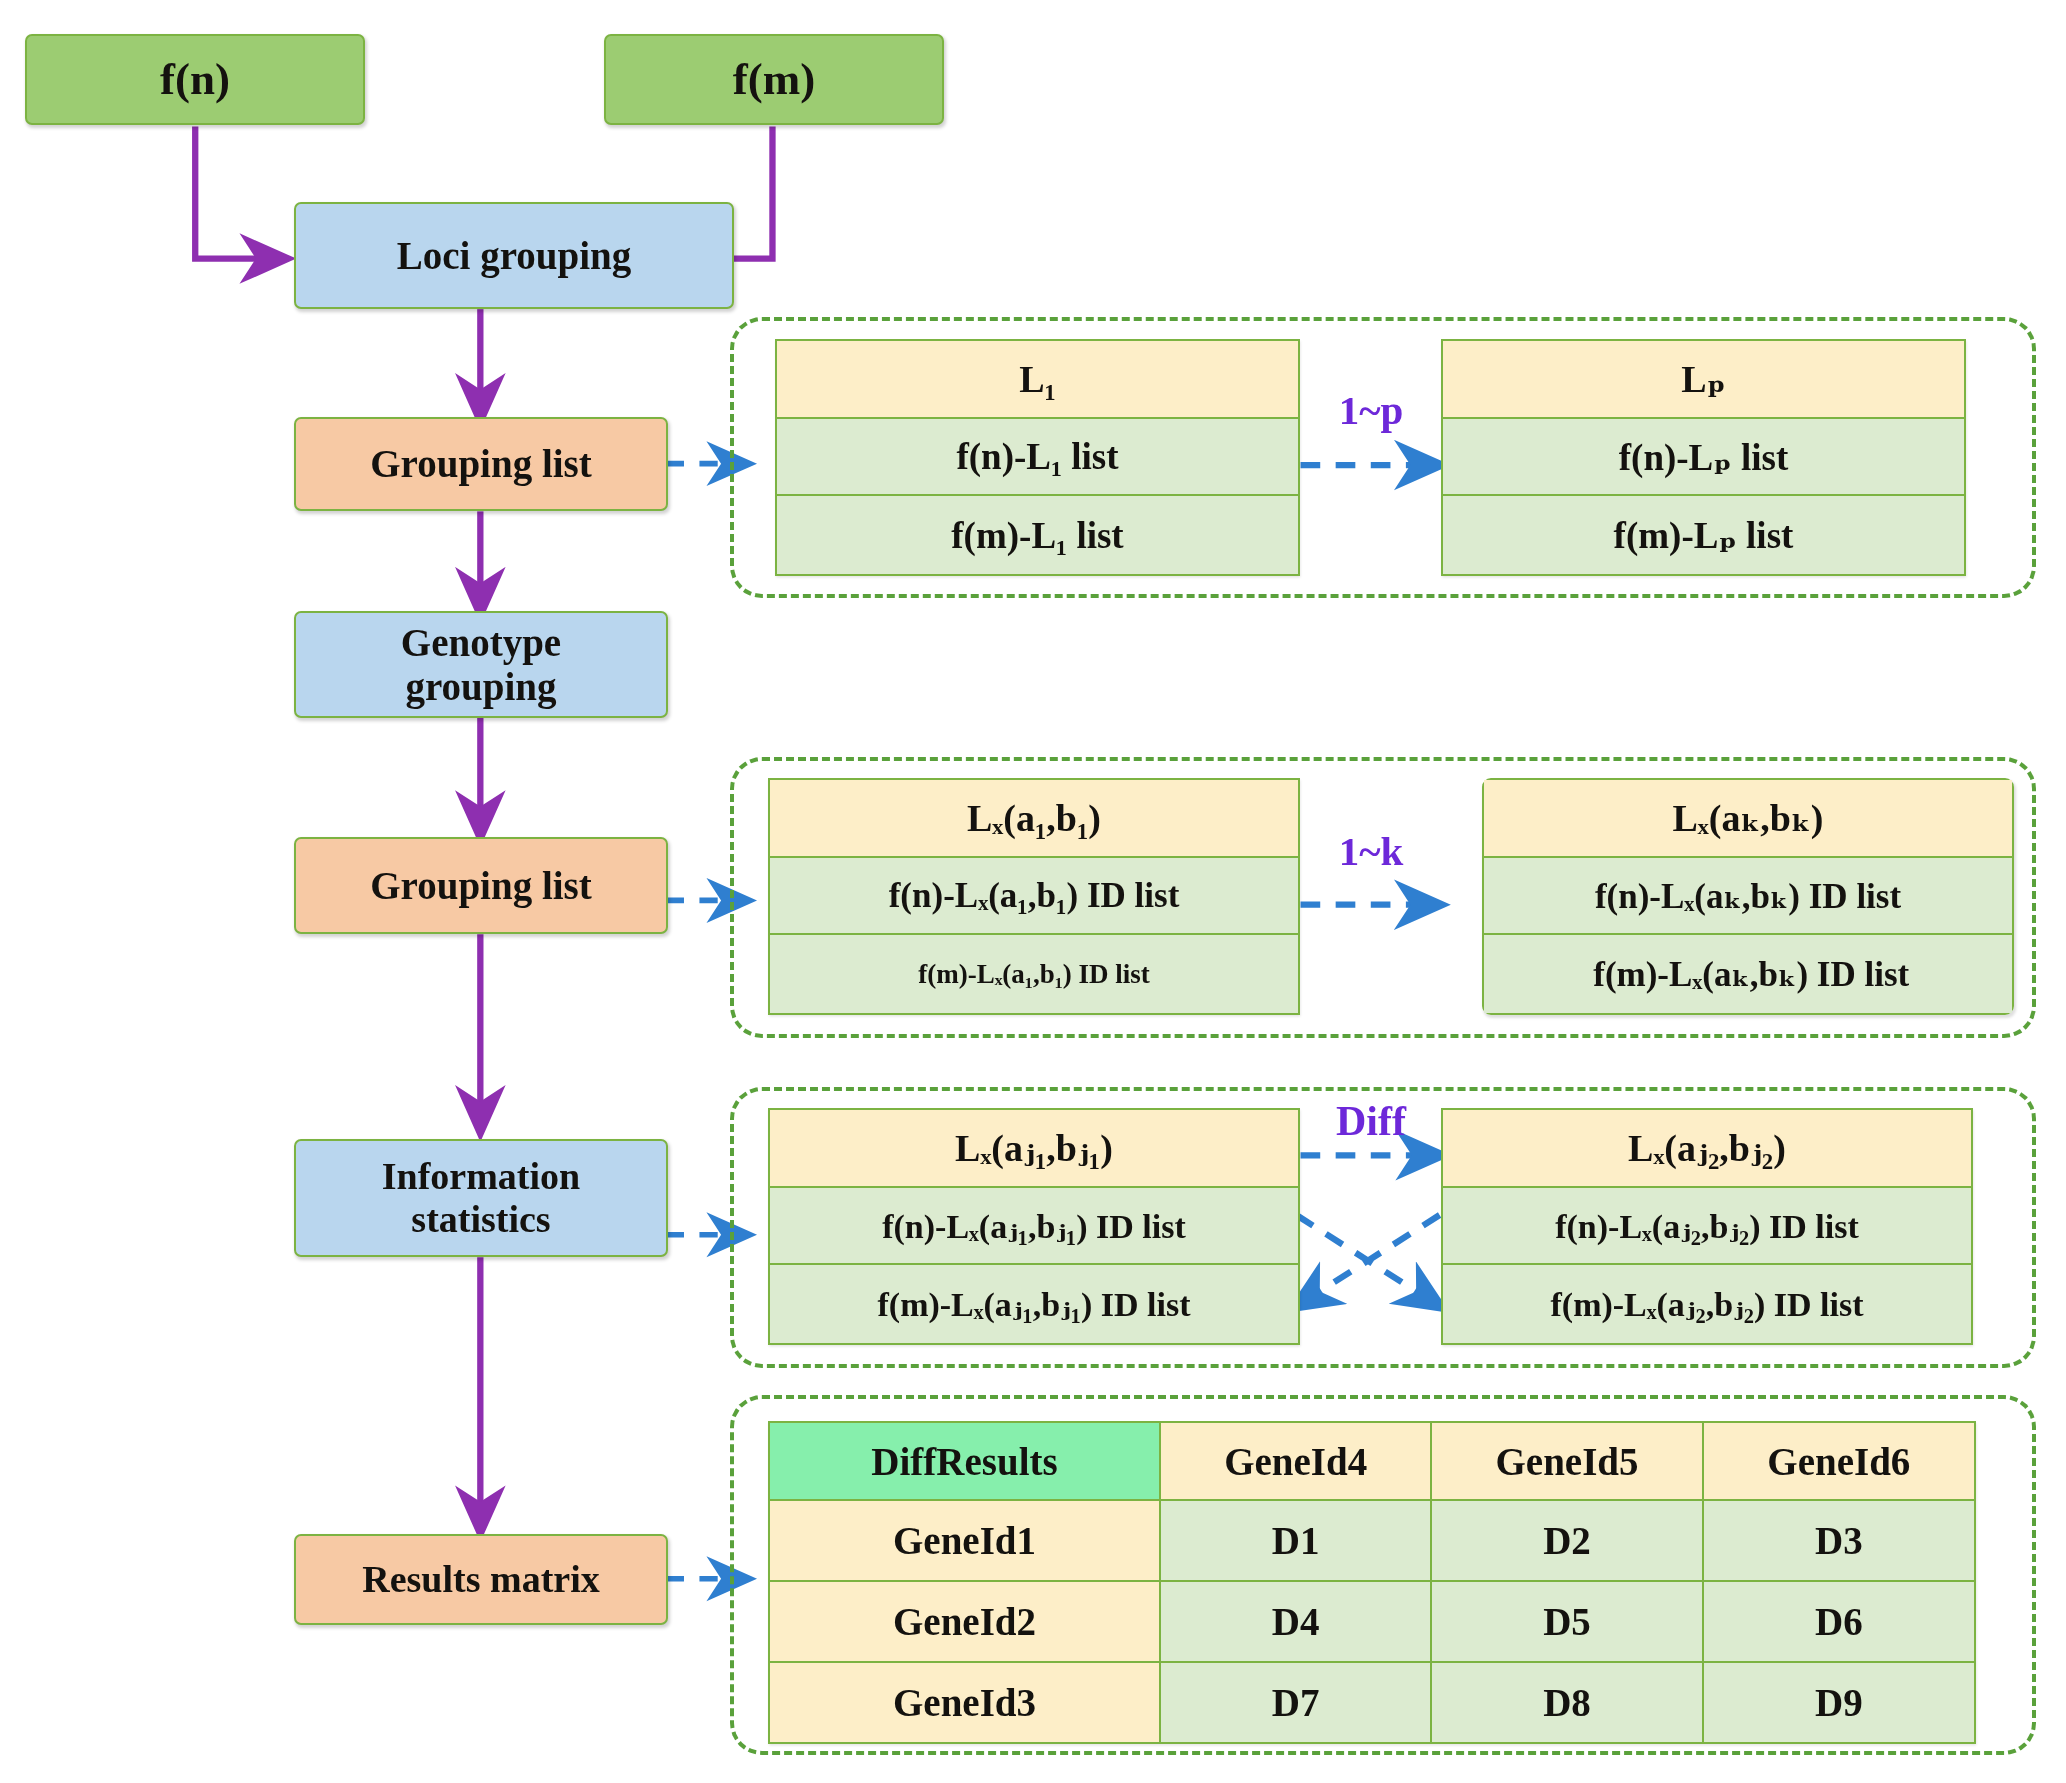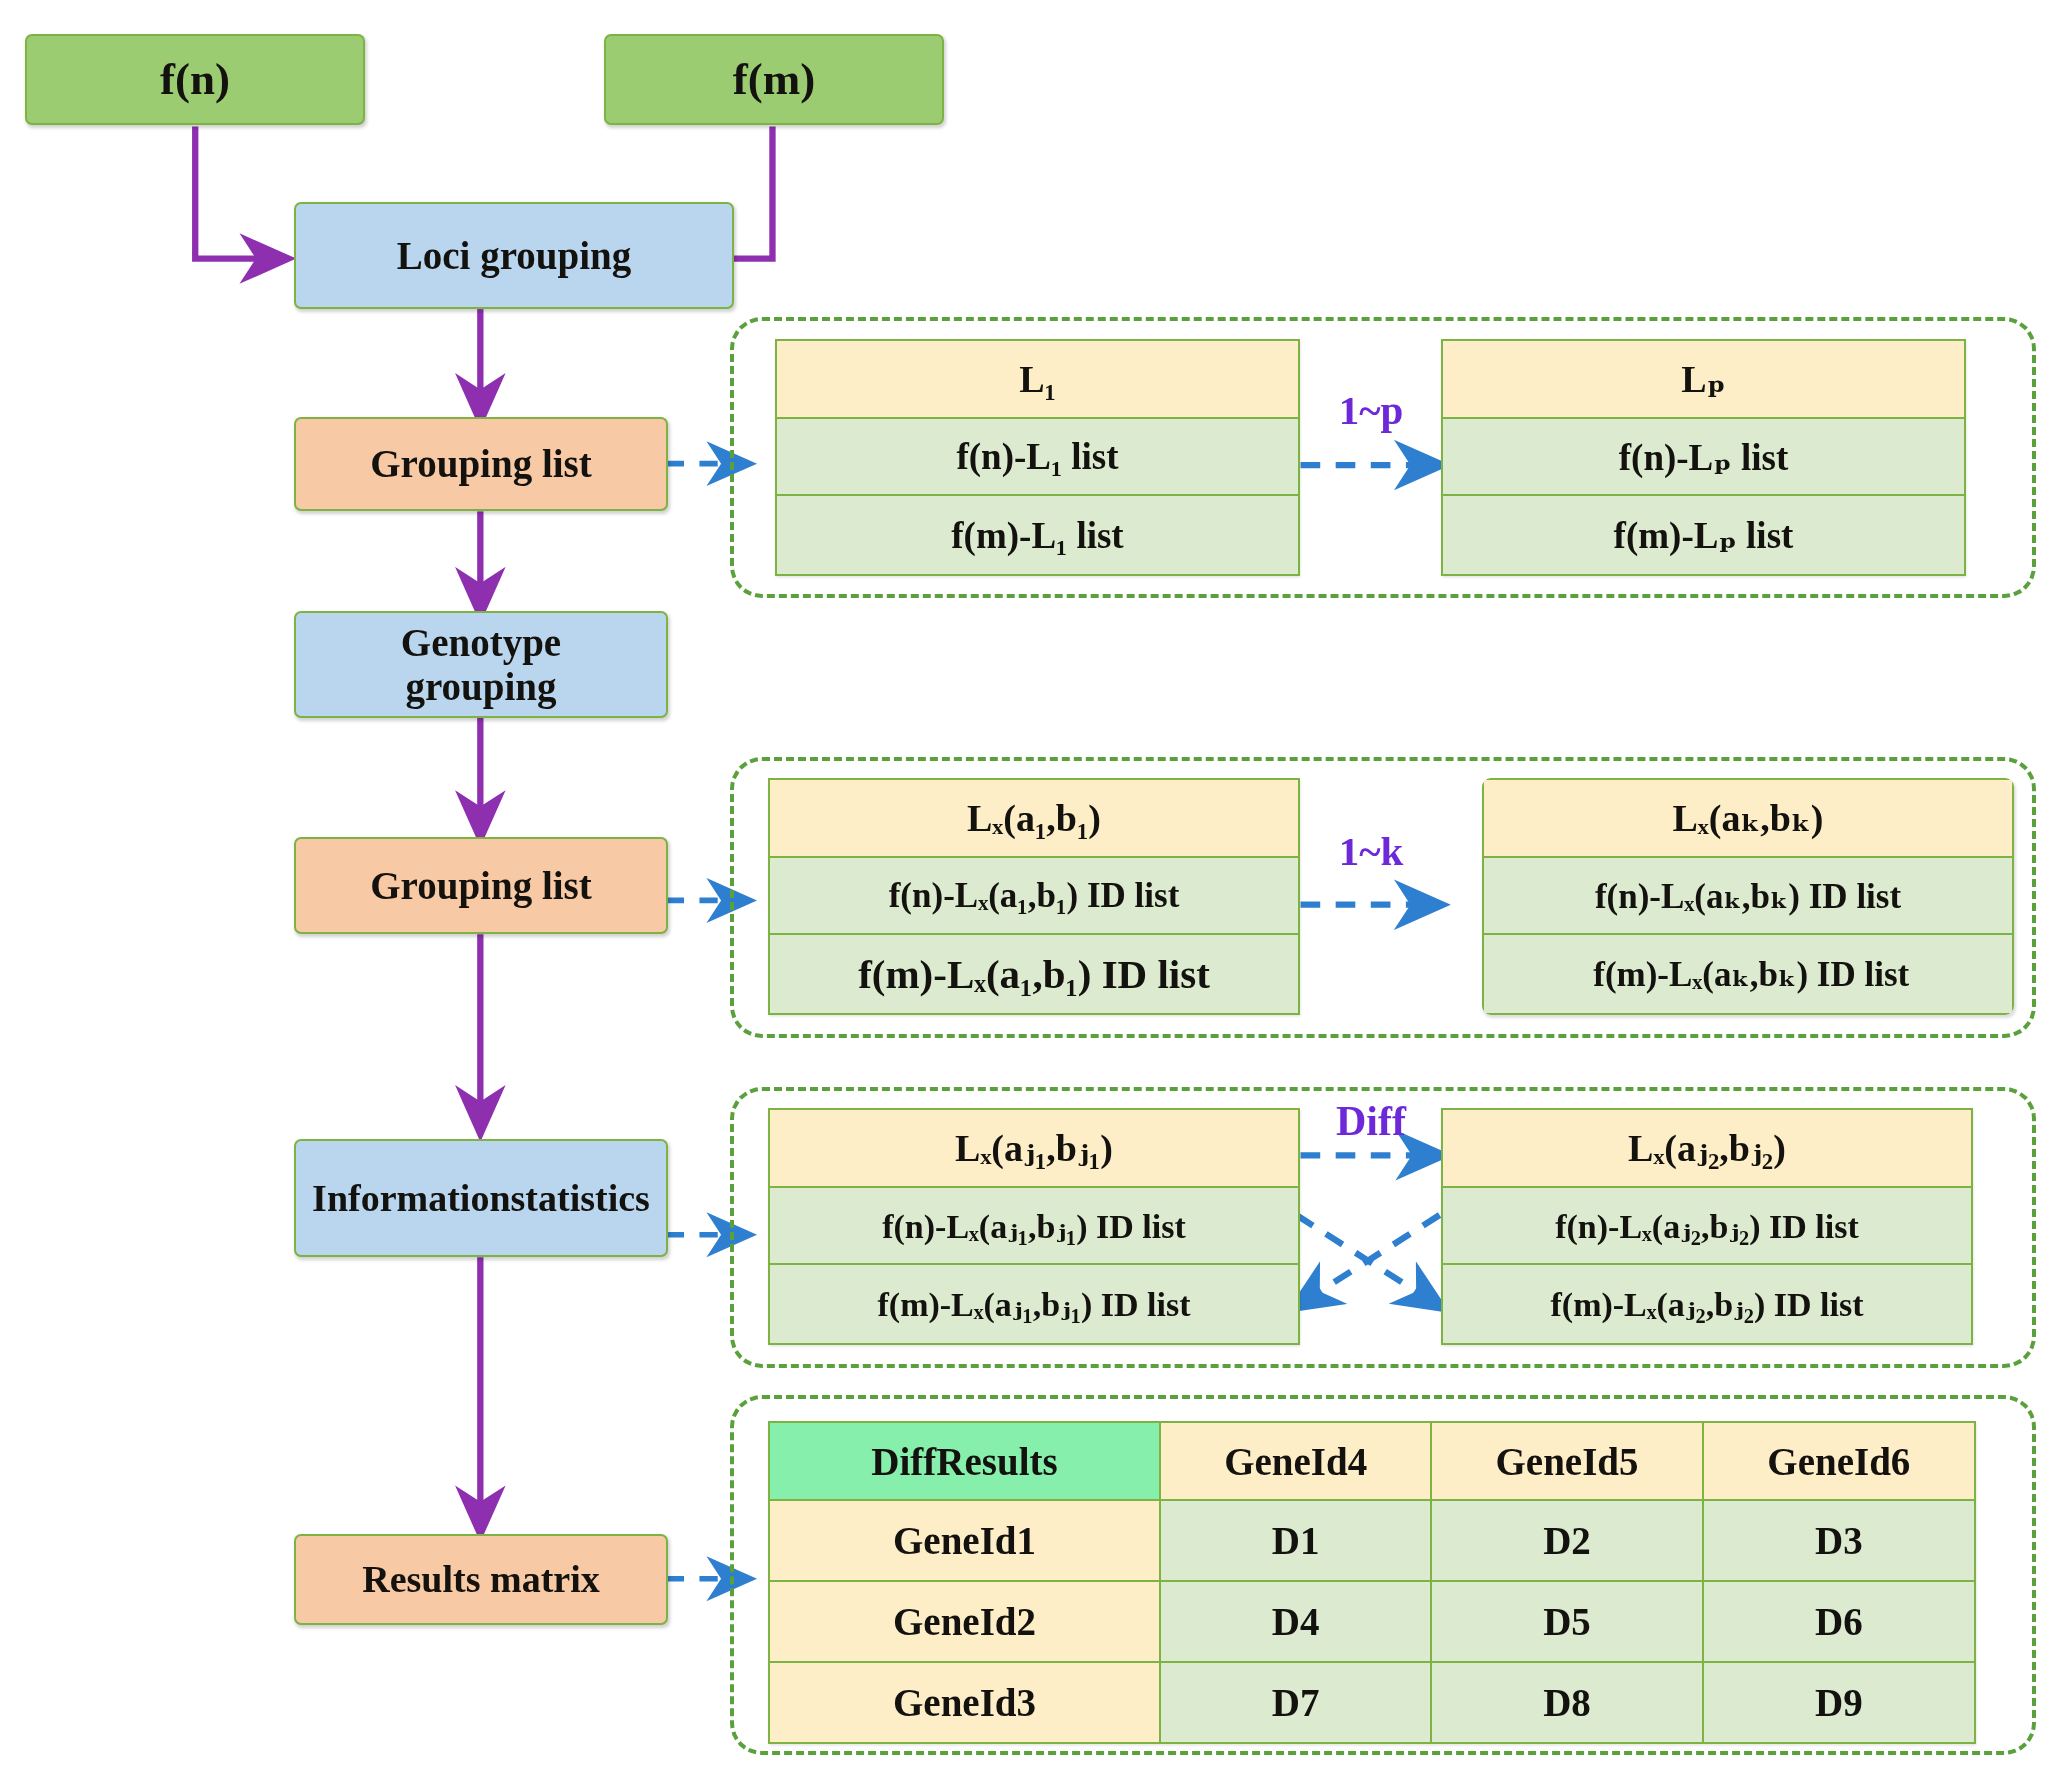--- a/index.html
+++ b/index.html
@@ -195,21 +195,21 @@
 
   <div class="node blue" style="left:294px; top:611px; width:374px; height:107px; font-size:39px; flex-direction:column;">
     <span>Genotype</span>
     <span>grouping</span>
   </div>
 
   <div class="node orange" style="left:294px; top:837px; width:374px; height:97px; font-size:39px;">
     <span>Grouping list</span>
   </div>
 
-  <div class="node blue" style="left:294px; top:1139px; width:374px; height:118px; font-size:38px; flex-direction:row;">
+  <div class="node blue" style="left:294px; top:1139px; width:374px; height:118px; font-size:38px; flex-direction:column;">
     <span>Information</span>
     <span>statistics</span>
   </div>
 
   <div class="node orange" style="left:294px; top:1534px; width:374px; height:91px; font-size:38px;">
     <span>Results matrix</span>
   </div>
 
   <div class="dashbox" style="left:730px; top:317px; width:1306px; height:281px;"></div>
 
@@ -225,21 +225,21 @@
     <div class="cell head" style="height:79px; font-size:38px;">Lₚ</div>
     <div class="cell body" style="height:79px; font-size:37px;">f(n)-Lₚ list</div>
     <div class="cell body" style="height:79px; font-size:37px;">f(m)-Lₚ list</div>
   </div>
 
   <div class="dashbox" style="left:730px; top:757px; width:1306px; height:281px;"></div>
 
   <div class="card" style="left:768px; top:778px; width:532px; height:237px;">
     <div class="cell head" style="height:79px; font-size:38px;">Lₓ(a₁,b₁)</div>
     <div class="cell body" style="height:79px; font-size:35px;">f(n)-Lₓ(a₁,b₁) ID list</div>
-    <div class="cell body" style="height:79px; font-size:41px;">f(m)-Lₓ(a₁,b₁) ID list</div>
+    <div class="cell body" style="height:79px; font-size:27px;">f(m)-Lₓ(a₁,b₁) ID list</div>
   </div>
 
   <div class="looplabel" style="left:1301px; top:827px; width:140px; font-size:41px;">1~k</div>
 
   <div class="card" style="left:1482px; top:778px; width:532px; height:237px;border-radius:9px;">
     <div class="cell head" style="height:79px; font-size:38px;">Lₓ(aₖ,bₖ)</div>
     <div class="cell body" style="height:79px; font-size:35px;">f(n)-Lₓ(aₖ,bₖ) ID list</div>
     <div class="cell body" style="height:79px; font-size:35px;padding-left:12px;">f(m)-Lₓ(aₖ,bₖ) ID list</div>
   </div>
 

